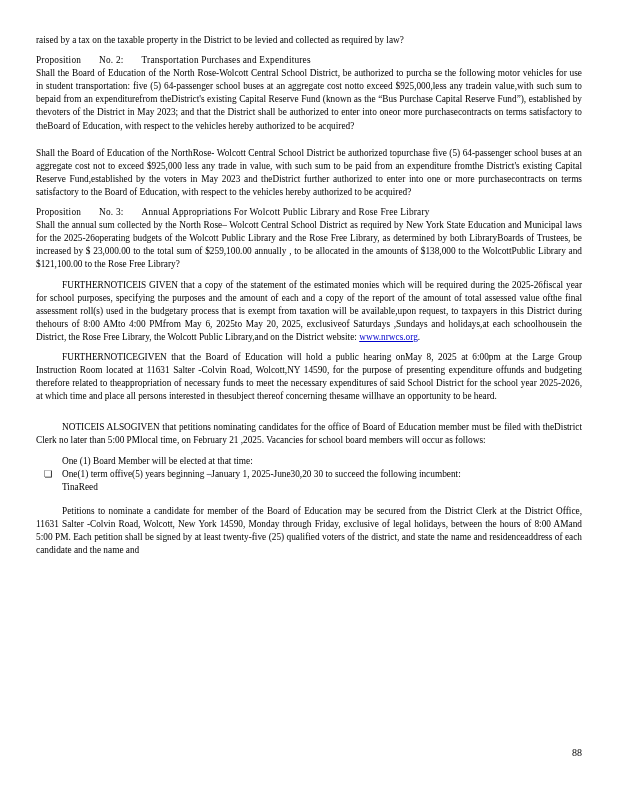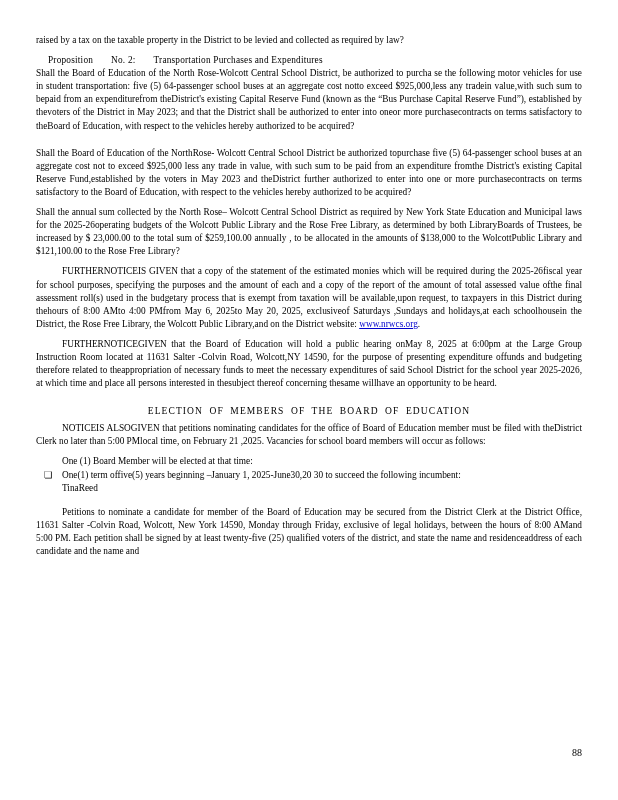--- a/index.html
+++ b/index.html
@@ -28,21 +28,20 @@
     text-align: justify;
   }
   .gap { height: 7px; }
   .gap-sm { height: 4px; }
   .indent { text-indent: 26px; }
   .prop-head {
     font-size: 9.3px;
     line-height: 13.1px;
     letter-spacing: 0.2px;
     margin-bottom: 0;
-    margin-left: 12px;
   }
   .prop-head .lbl { margin-right: 18px; }
   .heading {
     text-align: center;
     font-size: 9.5px;
     letter-spacing: 1.1px;
     word-spacing: 3px;
     line-height: 14px;
   }
   .link {
@@ -85,34 +84,36 @@
 
   <div class="gap"></div>
 
 
   <div class="gap"></div>
 
   <p>Shall  the Board of Education  of the NorthRose- Wolcott  Central School District  be authorized  topurchase  five (5) 64-passenger   school buses at  an aggregate   cost  not to exceed  $925,000 less  any trade  in  value,  with  such  sum  to be paid  from  an  expenditure  fromthe   District's existing Capital  Reserve Fund,established   by  the  voters  in May 2023 and  theDistrict  further  authorized  to enter into one or more purchasecontracts   on terms satisfactory  to the Board of Education,  with  respect  to the vehicles  hereby  authorized  to be acquired?</p>
 
   <div class="gap"></div>
 
+  <div class="prop-head">
+    <span class="lbl">Proposition</span><span class="lbl">No.  3:</span><span>Annual      Appropriations        For  Wolcott     Public    Library     and   Rose   Free    Library</span>
+  </div>
   <p>Shall the annual  sum collected  by the North Rose– Wolcott  Central School District as required  by New York State Education  and Municipal  laws  for the 2025-26operating   budgets   of the Wolcott  Public Library  and the Rose  Free Library,  as  determined   by  both  LibraryBoards   of Trustees,  be  increased  by $  23,000.00 to  the  total  sum  of $259,100.00 annually , to be allocated  in the amounts  of $138,000 to the WolcottPublic  Library  and  $121,100.00 to the Rose Free Library?</p>
 
   <div class="gap"></div>
 
   <p class="indent"><span>FURTHERNOTICEIS GIVEN that  a copy of the statement  of the  estimated   monies   which  will  be  required during  the  2025-26fiscal  year  for school purposes,  specifying  the purposes  and the amount  of each  and  a copy  of the report  of the amount  of total assessed   value  ofthe  final  assessment   roll(s) used  in the budgetary  process  that is exempt  from  taxation will  be available,upon   request,  to taxpayers  in this District during  thehours  of 8:00 AMto  4:00  PMfrom  May 6, 2025to   May 20, 2025, exclusiveof  Saturdays ,Sundays    and  holidays,at each schoolhousein the District, the Rose Free Library,  the  Wolcott Public  Library,and  on  the District website:</span> <a class="link" href="#">www.nrwcs.org</a><span>.</span></p>
 
   <div class="gap"></div>
 
   <p class="indent">FURTHERNOTICEGIVEN that the Board of Education  will hold a public hearing  onMay 8, 2025  at 6:00pm at  the Large Group Instruction  Room located  at 11631  Salter -Colvin Road, Wolcott,NY 14590, for the purpose  of presenting   expenditure   offunds  and budgeting   therefore  related  to theappropriation  of necessary  funds  to meet the  necessary   expenditures   of  said  School District  for  the  school  year 2025-2026,  at which  time  and  place  all persons  interested  in thesubject  thereof concerning thesame  willhave  an opportunity  to be heard.</p>
 
   <div class="gap"></div>
   <div class="gap"></div>
 
-  <div class="heading">ELECTION    OF  MEMBERS      OF  THE  BOARD    OF  EDUCATION</div>
 
   <div class="gap-sm"></div>
 
   <p class="indent">NOTICEIS  ALSOGIVEN that  petitions nominating  candidates   for the office of Board  of Education  member must  be filed with  theDistrict  Clerk no later than 5:00 PMlocal  time, on February 21 ,2025.  Vacancies  for school board members   will occur  as follows:</p>
 
   <div class="gap"></div>
 
   <p class="indent">One (1) Board Member  will be elected  at that time:</p>
 
   <div class="bullet-row">

